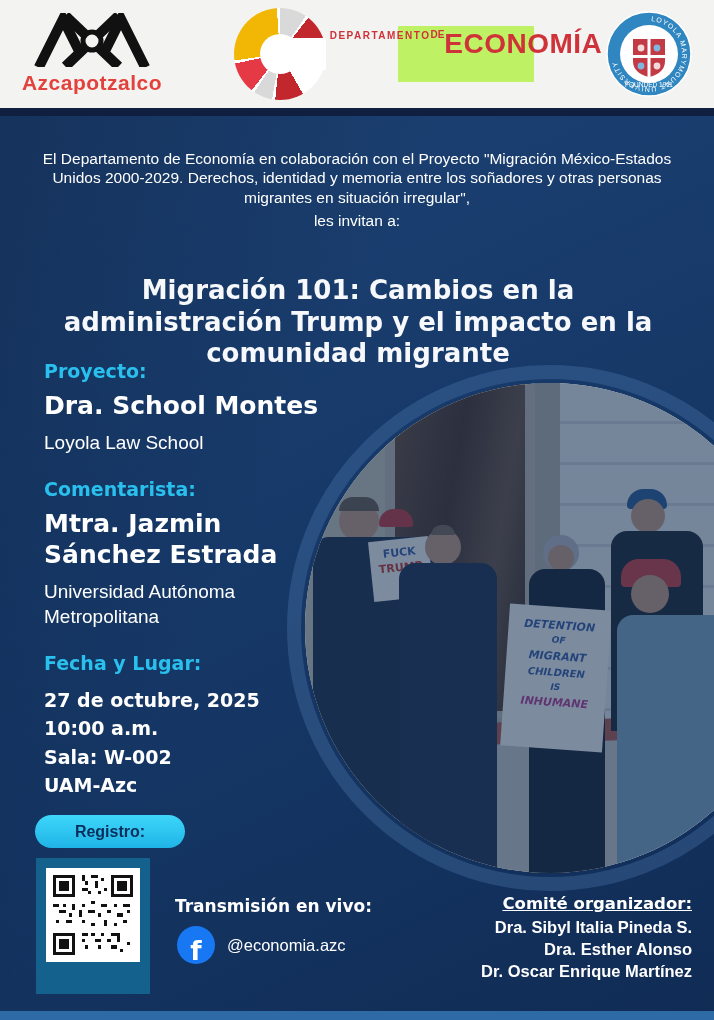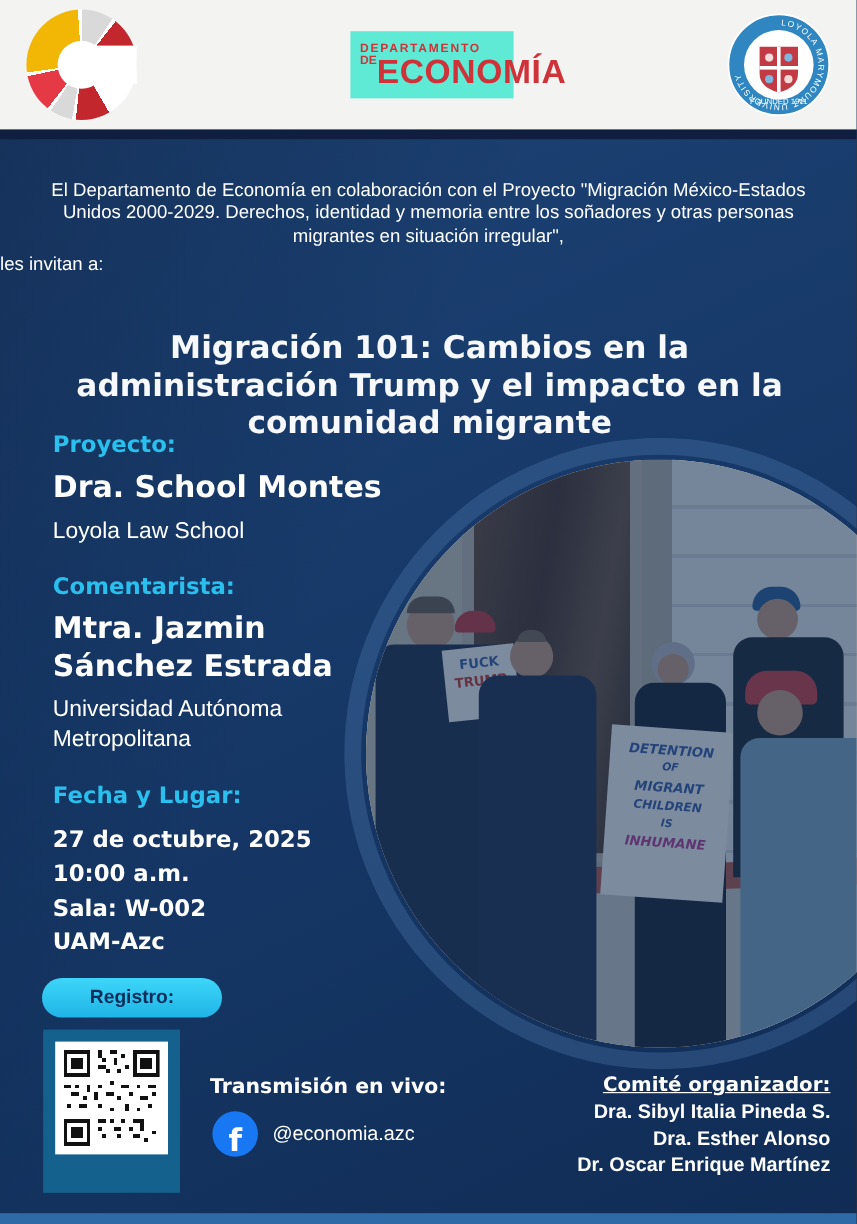--- a/index.html
+++ b/index.html
@@ -15,41 +15,41 @@
   .divider-band{position:absolute;top:108px;left:0;width:714px;height:8px;background:#101f3f;z-index:5;}
 
   .uam{display:flex;flex-direction:column;align-items:center;width:140px;}
   .uam-label{color:#e4403c;font-size:21px;font-weight:bold;letter-spacing:.5px;font-family:"Liberation Sans",sans-serif;}
 
   .csh{width:92px;height:92px;border-radius:50%;position:relative;
     background:conic-gradient(#d9d9d9 0 34deg,#fff 34deg 38deg,#c1272d 38deg 72deg,#fff 72deg 76deg,#d9d9d9 76deg 104deg,#fff 104deg 150deg,#c1272d 150deg 186deg,#fff 186deg 190deg,#d9d9d9 190deg 214deg,#fff 214deg 218deg,#e63946 218deg 258deg,#fff 258deg 262deg,#f2b705 262deg 356deg,#fff 356deg 360deg);}
   .csh::after{content:"";position:absolute;left:26px;top:26px;width:40px;height:40px;border-radius:50%;background:#fff;}
   .csh::before{content:"";position:absolute;left:58px;top:30px;width:34px;height:32px;background:#fff;z-index:1;}
 
-  .econ{background:#5eead4;width:136px;height:56px;display:flex;flex-direction:column;justify-content:center;
+  .econ{background:#bef264;width:136px;height:56px;display:flex;flex-direction:row;justify-content:center;
     padding:4px 8px;box-sizing:border-box;}
   .econ .l1{color:#cf3339;font-size:10px;font-weight:bold;letter-spacing:1.5px;font-family:"Liberation Sans",sans-serif;}
   .econ .l2{color:#cf3339;font-family:"Liberation Sans",sans-serif;line-height:1;}
   .econ .l2 .sm{font-size:10px;font-weight:bold;vertical-align:top;}
   .econ .l2 .bg{font-size:28px;font-weight:bold;letter-spacing:.5px;}
 
   .der{display:flex;flex-direction:column;align-items:center;width:120px;}
   .der-mono{width:34px;height:38px;border:3px solid #c22931;border-radius:50%;position:relative;margin-bottom:3px;}
   .der-mono::before,.der-mono::after{content:"";position:absolute;top:4px;bottom:4px;width:3px;background:#c22931;}
   .der-mono::before{left:10px}.der-mono::after{left:18px}
   .der .l1{color:#6b6b6b;font-size:8.5px;letter-spacing:.6px;font-family:"Liberation Serif",serif;}
   .der .l2{color:#4a4a4a;font-size:21px;letter-spacing:1px;font-family:"Liberation Serif",serif;}
 
   .lmu{width:86px;height:86px;position:relative;}
 
   
   .content{position:absolute;inset:0;z-index:2;}
   .intro{position:absolute;top:133px;left:40px;width:634px;text-align:center;color:#fff;
     font-size:15.5px;line-height:1.26;font-family:"Liberation Sans",sans-serif;}
-  .invite{position:absolute;top:196px;left:0;width:714px;color:#fff;
+  .invite{position:absolute;top:196px;left:0;width:714px;text-align:center;color:#fff;
     font-size:15.5px;font-family:"Liberation Sans",sans-serif;}
   .series{position:absolute;top:226px;left:0;width:714px;text-align:center;color:#29c0ee;
     font-size:20px;font-weight:bold;letter-spacing:.5px;}
   .title{position:absolute;top:258px;left:48px;width:620px;text-align:center;color:#f6f8fb;
     font-size:26px;font-weight:bold;line-height:1.2;}
 
   .cyan-label{color:#29c0ee;font-size:19px;font-weight:bold;}
   .left-col{position:absolute;left:44px;top:360px;width:300px;color:#fff;z-index:3;}
   .who-name{font-size:25px;font-weight:bold;line-height:1.25;margin-top:8px;}
   .who-aff{font-size:19px;line-height:1.3;margin-top:10px;font-family:"Liberation Sans",sans-serif;}
@@ -90,20 +90,34 @@
   .committee .c-title{font-size:16.5px;font-weight:bold;text-decoration:underline;margin-bottom:4px;}
   .committee .c-member{font-size:16.5px;line-height:1.32;font-weight:bold;font-family:"Liberation Sans",sans-serif;}
   .bottom-strip{position:absolute;left:0;top:1011px;width:714px;height:9px;background:#2e6ba6;z-index:4;}
 </style>
 </head>
 <body>
 
 <div class="poster">
 
   <div class="logo-bar">
+    <div class="uam">
+      <span>
+        <svg width="118" height="54" viewBox="0 0 118 54">
+          <g stroke="#111" stroke-width="10" fill="none" stroke-linecap="square">
+            <path d="M8 50 L30 6 L46 38"></path>
+            <path d="M36 6 L82 50"></path>
+            <path d="M82 6 L36 50"></path>
+            <path d="M72 38 L88 6 L110 50"></path>
+          </g>
+          <circle cx="59" cy="28" r="9" fill="#f3f3f2" stroke="#111" stroke-width="5"></circle>
+        </svg>
+      </span>
+      <span class="uam-label">Azcapotzalco</span>
+    </div>
 
     <div class="csh"></div>
 
     <div class="econ">
       <span class="l1">DEPARTAMENTO</span>
       <span class="l2"><span class="sm">DE</span><span class="bg">ECONOMÍA</span></span>
     </div>
 
 
     <div class="lmu">

